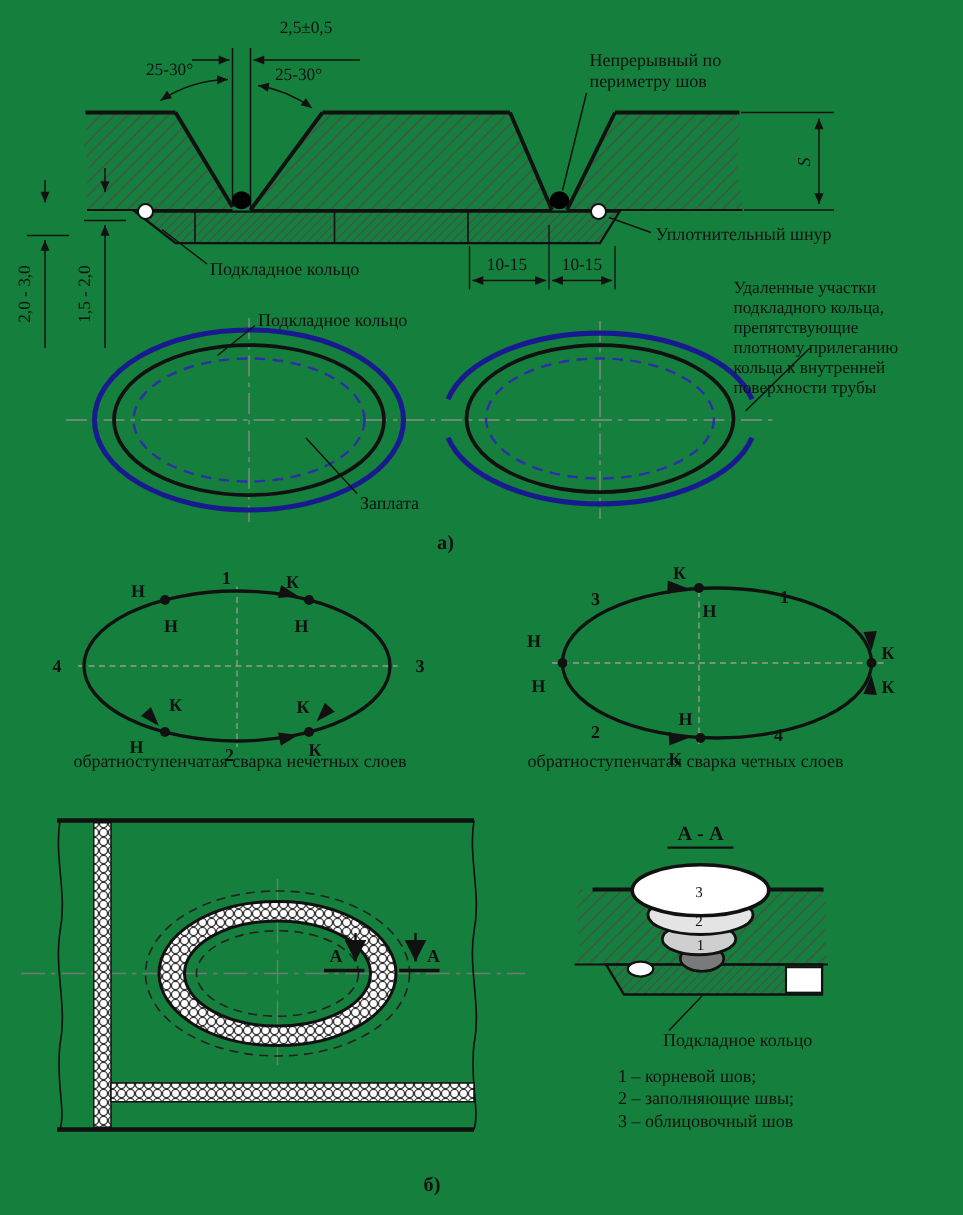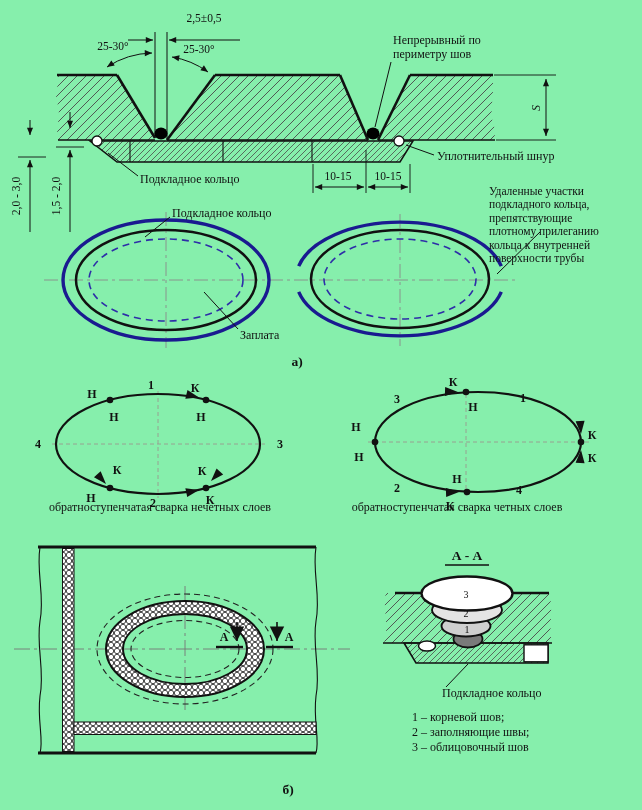--- a/index.html
+++ b/index.html
@@ -1,16 +1,16 @@
 <!DOCTYPE html>
 <html><head>
 <meta charset="utf-8">
 <style>
   html,body{margin:0;padding:0;background:#fff;}
-  #stage{position:relative;width:642px;height:810px;background:#86efac;overflow:hidden;}
+  #stage{position:relative;width:642px;height:810px;background:#15803d;overflow:hidden;}
   svg{display:block;}
   .t{font-family:"Liberation Serif",serif;fill:#111;font-size:12px;}
   .t11{font-size:11.5px;}
   .t10{font-size:10px;}
   .t13{font-size:13.5px;}
   .b{font-weight:bold;}
   .it{font-style:italic;}
   .mid{text-anchor:middle;}
 </style>
 </head>

